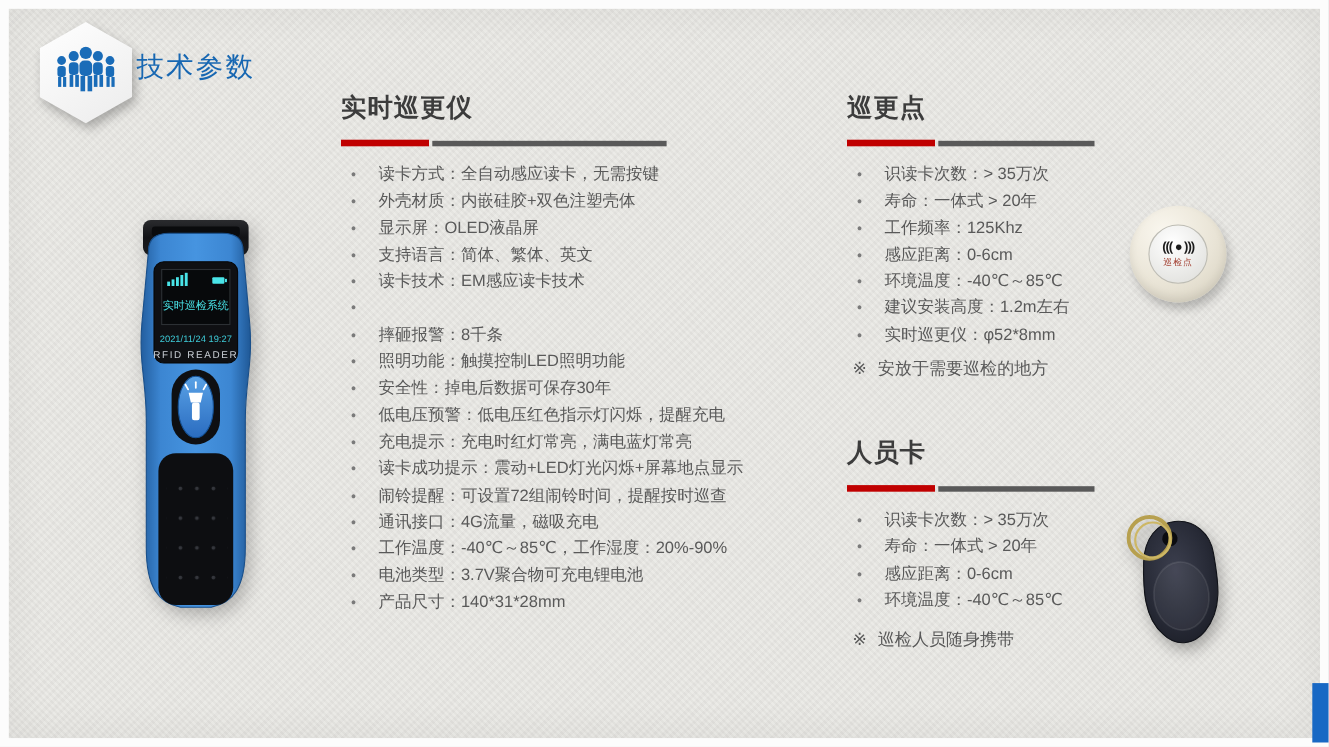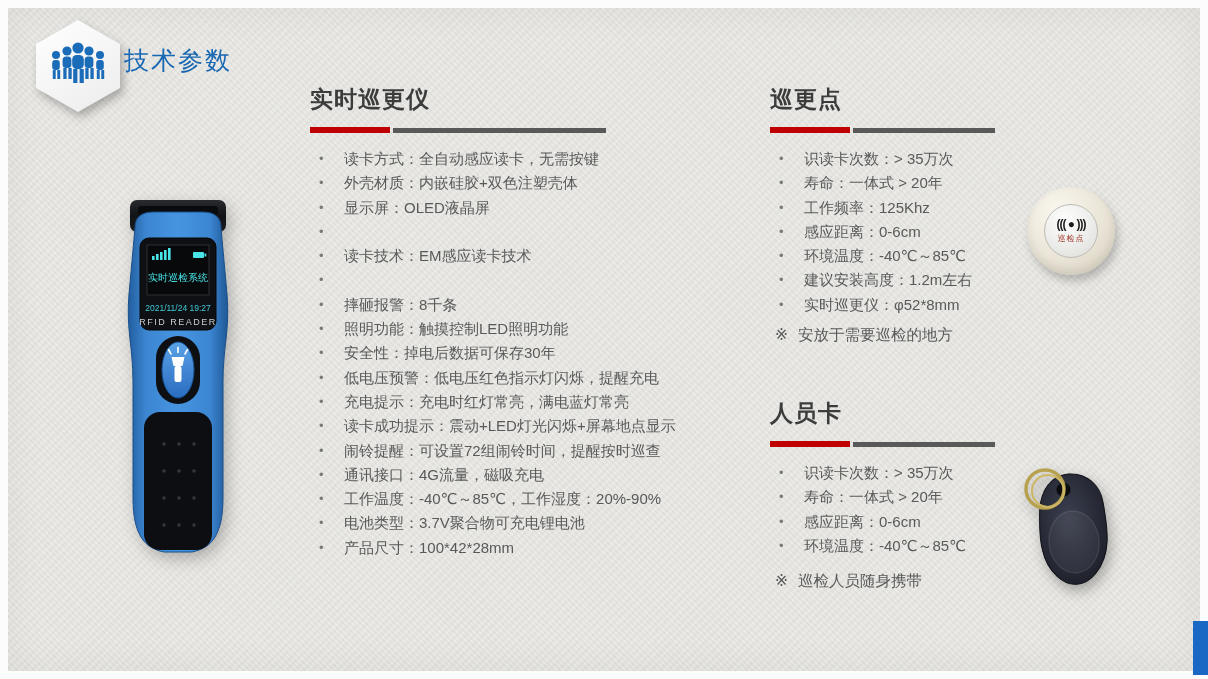--- a/index.html
+++ b/index.html
@@ -10,21 +10,21 @@
       repeating-linear-gradient(-45deg, rgba(255,255,255,.05) 0 3px, rgba(0,0,0,.018) 3px 6px);
     box-shadow:inset 0 0 40px rgba(0,0,0,.05);}
   
   .hex-wrap{position:absolute;left:36px;top:20px;width:84px;height:92px;filter:drop-shadow(3px 5px 5px rgba(0,0,0,.28));}
   .hex{width:100%;height:100%;background:linear-gradient(145deg,#ffffff,#ececec);
     clip-path:polygon(50% 0,100% 26%,100% 74%,50% 100%,0 74%,0 26%);
     display:flex;align-items:center;justify-content:center;}
   .page-title{position:absolute;left:124px;top:44px;font-size:25px;font-weight:normal;color:#1767b2;letter-spacing:2px;}
   
   .section{position:absolute;}
-  .sec-title{font-size:23px;font-weight:bold;color:#3c3c3c;margin:0;line-height:1;letter-spacing:1px;}
+  .sec-title{font-size:23px;font-weight:bold;color:#3c3c3c;margin:0;line-height:1;letter-spacing:1px;font-family:Liberation Mono, monospace;}
   .rule{display:flex;margin-top:16px;align-items:flex-start;}
   .rule .red{height:6px;background:#c00000;}
   .rule .gap{width:3px;height:6px;}
   .rule .gray{height:5px;margin-top:.5px;background:#595959;}
   ul.specs{list-style:none;margin:14px 0 0 0;padding:0;}
   ul.specs li{display:flex;line-height:24.3px;font-size:15px;color:#595959;}
   ul.specs .bullet{width:34px;padding-left:9px;box-sizing:border-box;color:#7a7a7a;font-size:13px;}
   .note{margin-top:8px;font-size:15.5px;color:#595959;padding-left:5px;}
   .note .marker{margin-right:10px;}
   .note-card{margin-top:13px;}
@@ -166,20 +166,21 @@
       <li>
           <span class="bullet">•</span>
           <span>外壳材质：内嵌硅胶+双色注塑壳体</span>
         </li>
       <li>
           <span class="bullet">•</span>
           <span>显示屏：OLED液晶屏</span>
         </li>
       <li>
           <span class="bullet">•</span>
+          <span>支持语言：简体、繁体、英文</span>
         </li>
       <li>
           <span class="bullet">•</span>
           <span>读卡技术：EM感应读卡技术</span>
         </li>
       <li>
           <span class="bullet">•</span>
         </li>
       <li>
           <span class="bullet">•</span>
@@ -216,21 +217,21 @@
       <li>
           <span class="bullet">•</span>
           <span>工作温度：-40℃～85℃，工作湿度：20%-90%</span>
         </li>
       <li>
           <span class="bullet">•</span>
           <span>电池类型：3.7V聚合物可充电锂电池</span>
         </li>
       <li>
           <span class="bullet">•</span>
-          <span>产品尺寸：100*42*28mm</span>
+          <span>产品尺寸：140*31*28mm</span>
         </li>
     </ul>
   </section>
 
   <section class="section" style="left:770px;top:88px;width:300px;">
     <h2 class="sec-title">巡更点</h2>
     <div class="rule">
       <span class="red" style="width:80px"></span>
         <span class="gap"></span>
         <span class="gray" style="width:142px"></span>

